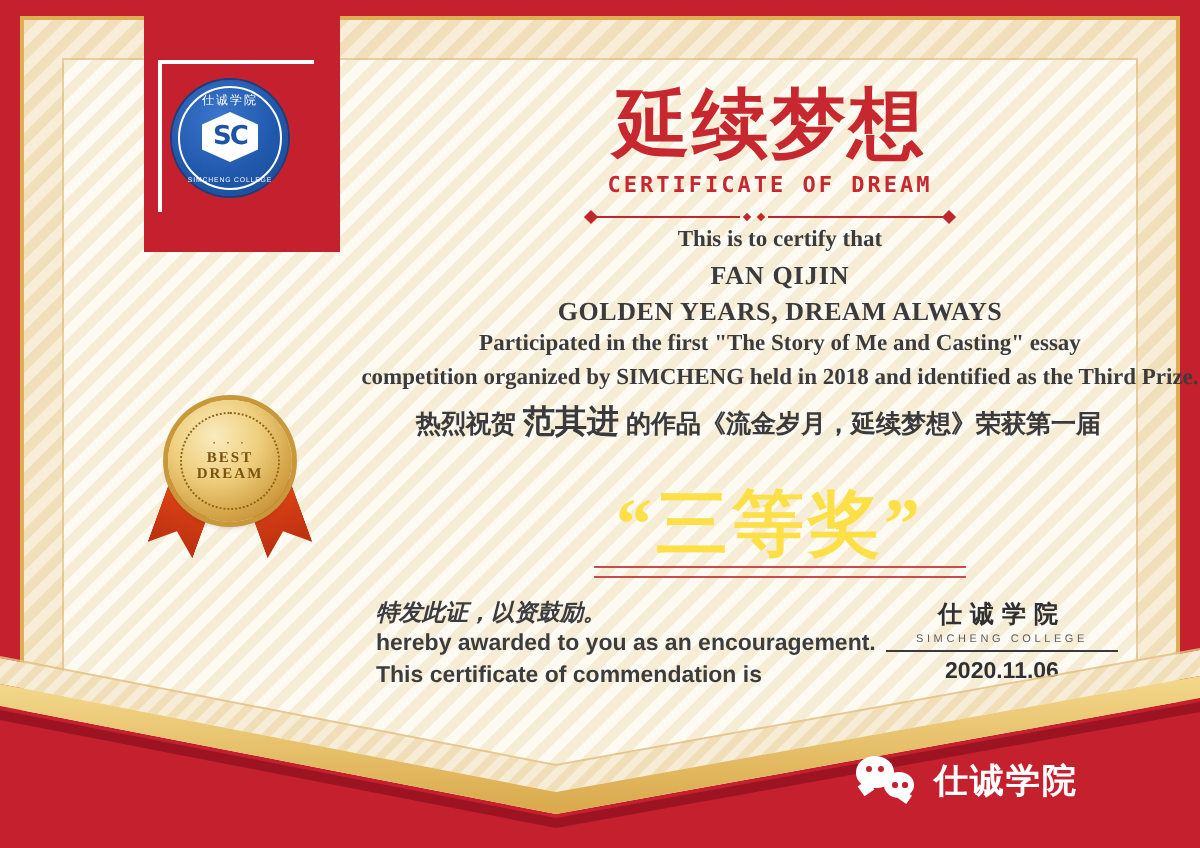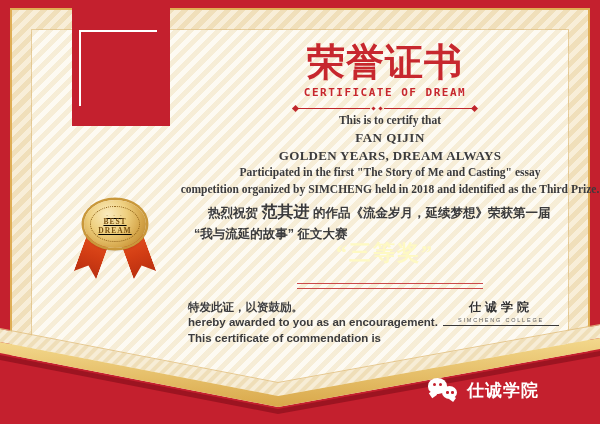--- a/index.html
+++ b/index.html
@@ -51,42 +51,42 @@
   .en-intro{font-size:11.5px;font-weight:bold;line-height:17px;}
   .en-name{font-size:13px;font-weight:bold;line-height:18px;letter-spacing:.5px;}
   .en-work{font-size:13px;font-weight:bold;line-height:17px;letter-spacing:.3px;}
   .en-body{font-size:11.5px;font-weight:bold;line-height:17px;}
   
   .cn-block{position:absolute;left:194px;top:201px;width:380px;color:#3a3a3c;font-weight:600;font-size:12.5px;line-height:21px;z-index:2;}
   .cn-line1{white-space:nowrap;text-indent:14px;}
   .cn-name{font-family:"Liberation Serif","DejaVu Serif",serif;font-weight:bold;font-size:16px;}
   
   .award{position:absolute;left:240px;top:238px;width:290px;text-align:center;z-index:2;
-    font-family:"Liberation Serif","DejaVu Serif",serif;font-weight:bold;font-size:22px;color:#fef9c3;letter-spacing:2px;}
+    font-family:"Liberation Serif","DejaVu Serif",serif;font-weight:bold;font-size:36px;color:#fde047;letter-spacing:2px;}
   .award-underline{position:absolute;left:297px;top:283px;width:186px;height:4px;border-top:1px solid #cb4a4a;border-bottom:1px solid #cb4a4a;z-index:2;}
   
   .closing{position:absolute;left:188px;top:299px;color:#3c3c3e;z-index:2;}
-  .closing-cn{font-size:11.5px;font-weight:bold;line-height:16px;}
+  .closing-cn{font-size:11.5px;font-weight:bold;line-height:16px;font-style:italic;}
   .closing-en{font-size:11.5px;font-weight:600;line-height:15.5px;}
   
   .signature{position:absolute;left:443px;top:299px;width:116px;text-align:center;z-index:2;color:#303032;}
   .sig-cn{font-size:12px;font-weight:bold;letter-spacing:4px;}
   .sig-en{font-size:5.5px;letter-spacing:1.8px;color:#5c5c5e;margin-top:1px;}
   .sig-line{border-bottom:1.5px solid #3a3a3a;margin-top:2px;}
   .sig-date{font-size:11.5px;font-weight:600;margin-top:4px;}
   
   .medal{position:absolute;left:70px;top:196px;width:110px;height:100px;z-index:3;}
   .ribbon{position:absolute;width:24px;height:46px;background:linear-gradient(180deg,#e85420 0%,#d23d14 55%,#b92f10 100%);
     clip-path:polygon(0 0,100% 0,100% 100%,50% 78%,0 100%);}
   .ribbon-l{left:18px;top:40px;transform:rotate(20deg);transform-origin:100% 0;}
   .ribbon-r{left:48px;top:40px;transform:rotate(-20deg);transform-origin:0 0;}
-  .medal-circle{position:absolute;left:14px;top:4px;width:62px;height:48px;border-radius:50%;
+  .medal-circle{position:absolute;left:14px;top:4px;width:62px;height:61px;border-radius:50%;
     background:radial-gradient(circle at 38% 30%,#faebbe 0%,#eecf7e 38%,#d4a448 68%,#b17c24 100%);
     box-shadow:0 0 0 2.5px #c9983b,0 2px 3px rgba(0,0,0,.28);
-    display:flex;align-items:center;justify-content:center;text-decoration:underline;}
+    display:flex;align-items:center;justify-content:center;}
   .medal-ring{position:absolute;inset:6px;border:1px dotted #8f6219;border-radius:50%;}
   .medal-text{text-align:center;font-family:"Liberation Serif","DejaVu Serif",serif;color:#7a5212;font-weight:bold;}
   .medal-dots{font-size:5px;line-height:5px;letter-spacing:2px;}
   .medal-l1,.medal-l2{font-size:7.5px;line-height:8.5px;letter-spacing:1px;}
   
   .bottom-svg{position:absolute;left:0;top:0;z-index:4;}
   
   .brand{position:absolute;left:428px;top:378px;display:flex;align-items:center;gap:7px;z-index:5;}
   .wechat{position:relative;width:32px;height:25px;}
   .bub{position:absolute;background:#fff;}
@@ -105,24 +105,32 @@
 <body>
 
 <div class="stage">
 
   <div class="paper">
     <div class="paper-inner"></div>
   </div>
 
   <div class="seal-block">
     <div class="seal-bracket"></div>
+    <div class="college-seal">
+      <div class="seal-ring"></div>
+      <div class="seal-top-text">仕诚学院</div>
+      <div class="seal-emblem">
+        <span>SC</span>
+      </div>
+      <div class="seal-bottom-text">SIMCHENG COLLEGE</div>
+    </div>
   </div>
 
   <div class="header">
-    <div class="title-cn">荣誉证书</div>
+    <div class="title-cn">延续梦想</div>
     <div class="title-en">CERTIFICATE OF DREAM</div>
     <div class="divider">
       <span class="dia dia-lg"></span>
       <span class="line l1"></span>
       <span class="dia dia-sm"></span>
       <span class="dia dia-sm"></span>
       <span class="line l2"></span>
       <span class="dia dia-lg"></span>
     </div>
   </div>
@@ -130,36 +138,36 @@
   <div class="en-block">
     <div class="en-intro">This is to certify that</div>
     <div class="en-name">FAN QIJIN</div>
     <div class="en-work">GOLDEN YEARS, DREAM ALWAYS</div>
     <div class="en-body">Participated in the first "The Story of Me and Casting" essay</div>
     <div class="en-body">competition organized by SIMCHENG held in 2018 and identified as the Third Prize.</div>
   </div>
 
   <div class="cn-block">
     <div class="cn-line1"><span>热烈祝贺 </span><span class="cn-name">范其进</span><span> 的作品《流金岁月，延续梦想》荣获第一届</span></div>
-    <div class="cn-line2">“我与流延的故事” 征文大赛</div>
   </div>
 
   <div class="award">“三等奖”</div>
   <div class="award-underline"></div>
 
   <div class="closing">
     <div class="closing-cn">特发此证，以资鼓励。</div>
     <div class="closing-en">hereby awarded to you as an encouragement.</div>
     <div class="closing-en">This certificate of commendation is</div>
   </div>
 
   <div class="signature">
     <div class="sig-cn">仕诚学院</div>
     <div class="sig-en">SIMCHENG COLLEGE</div>
     <div class="sig-line"></div>
+    <div class="sig-date">2020.11.06</div>
   </div>
 
   <div class="medal">
     <div class="ribbon ribbon-l"></div>
     <div class="ribbon ribbon-r"></div>
     <div class="medal-circle">
       <div class="medal-ring"></div>
       <div class="medal-text">
         <div class="medal-dots">· · ·</div>
         <div class="medal-l1">BEST</div>

